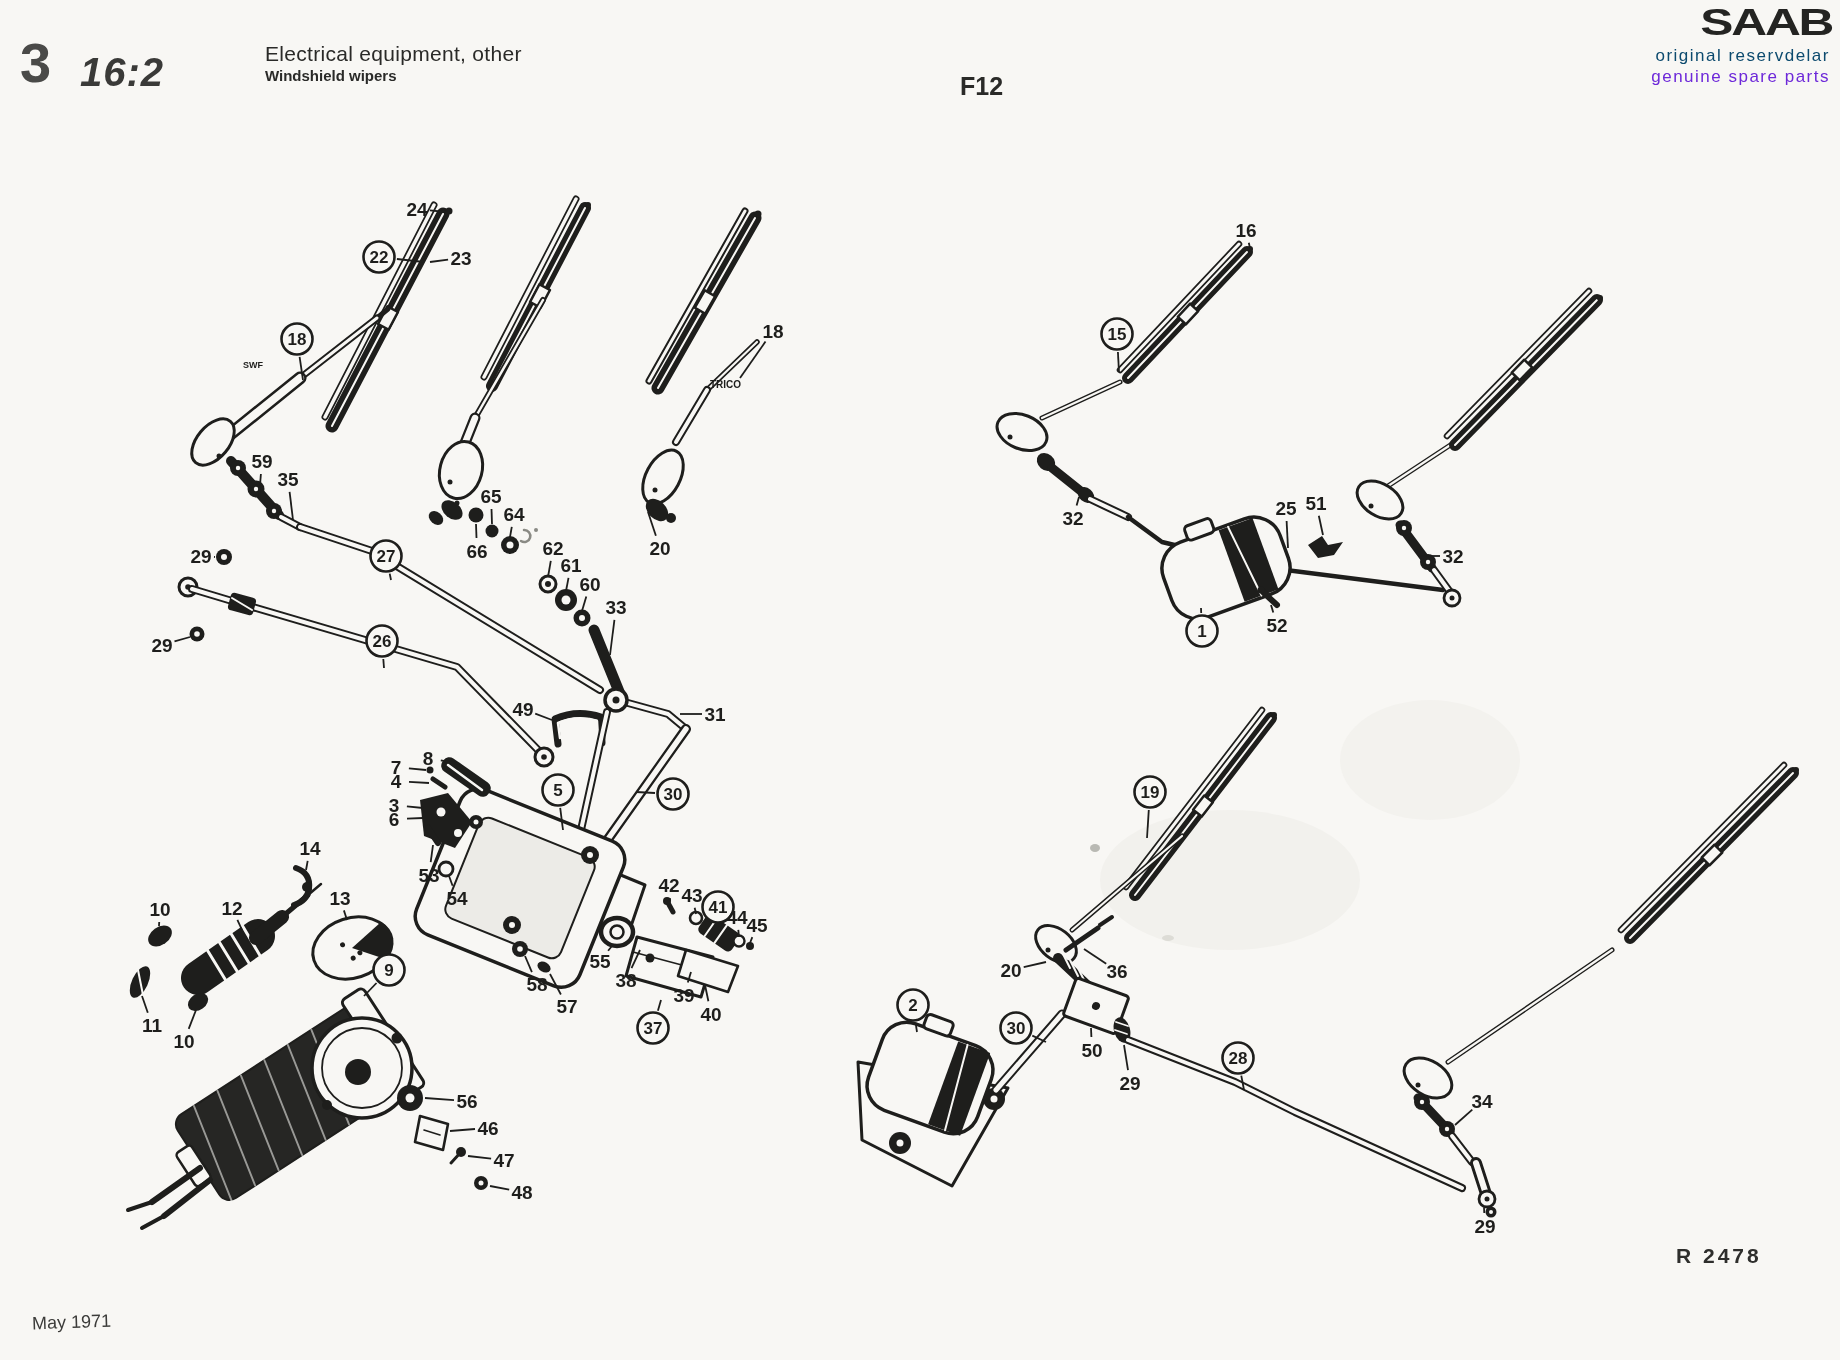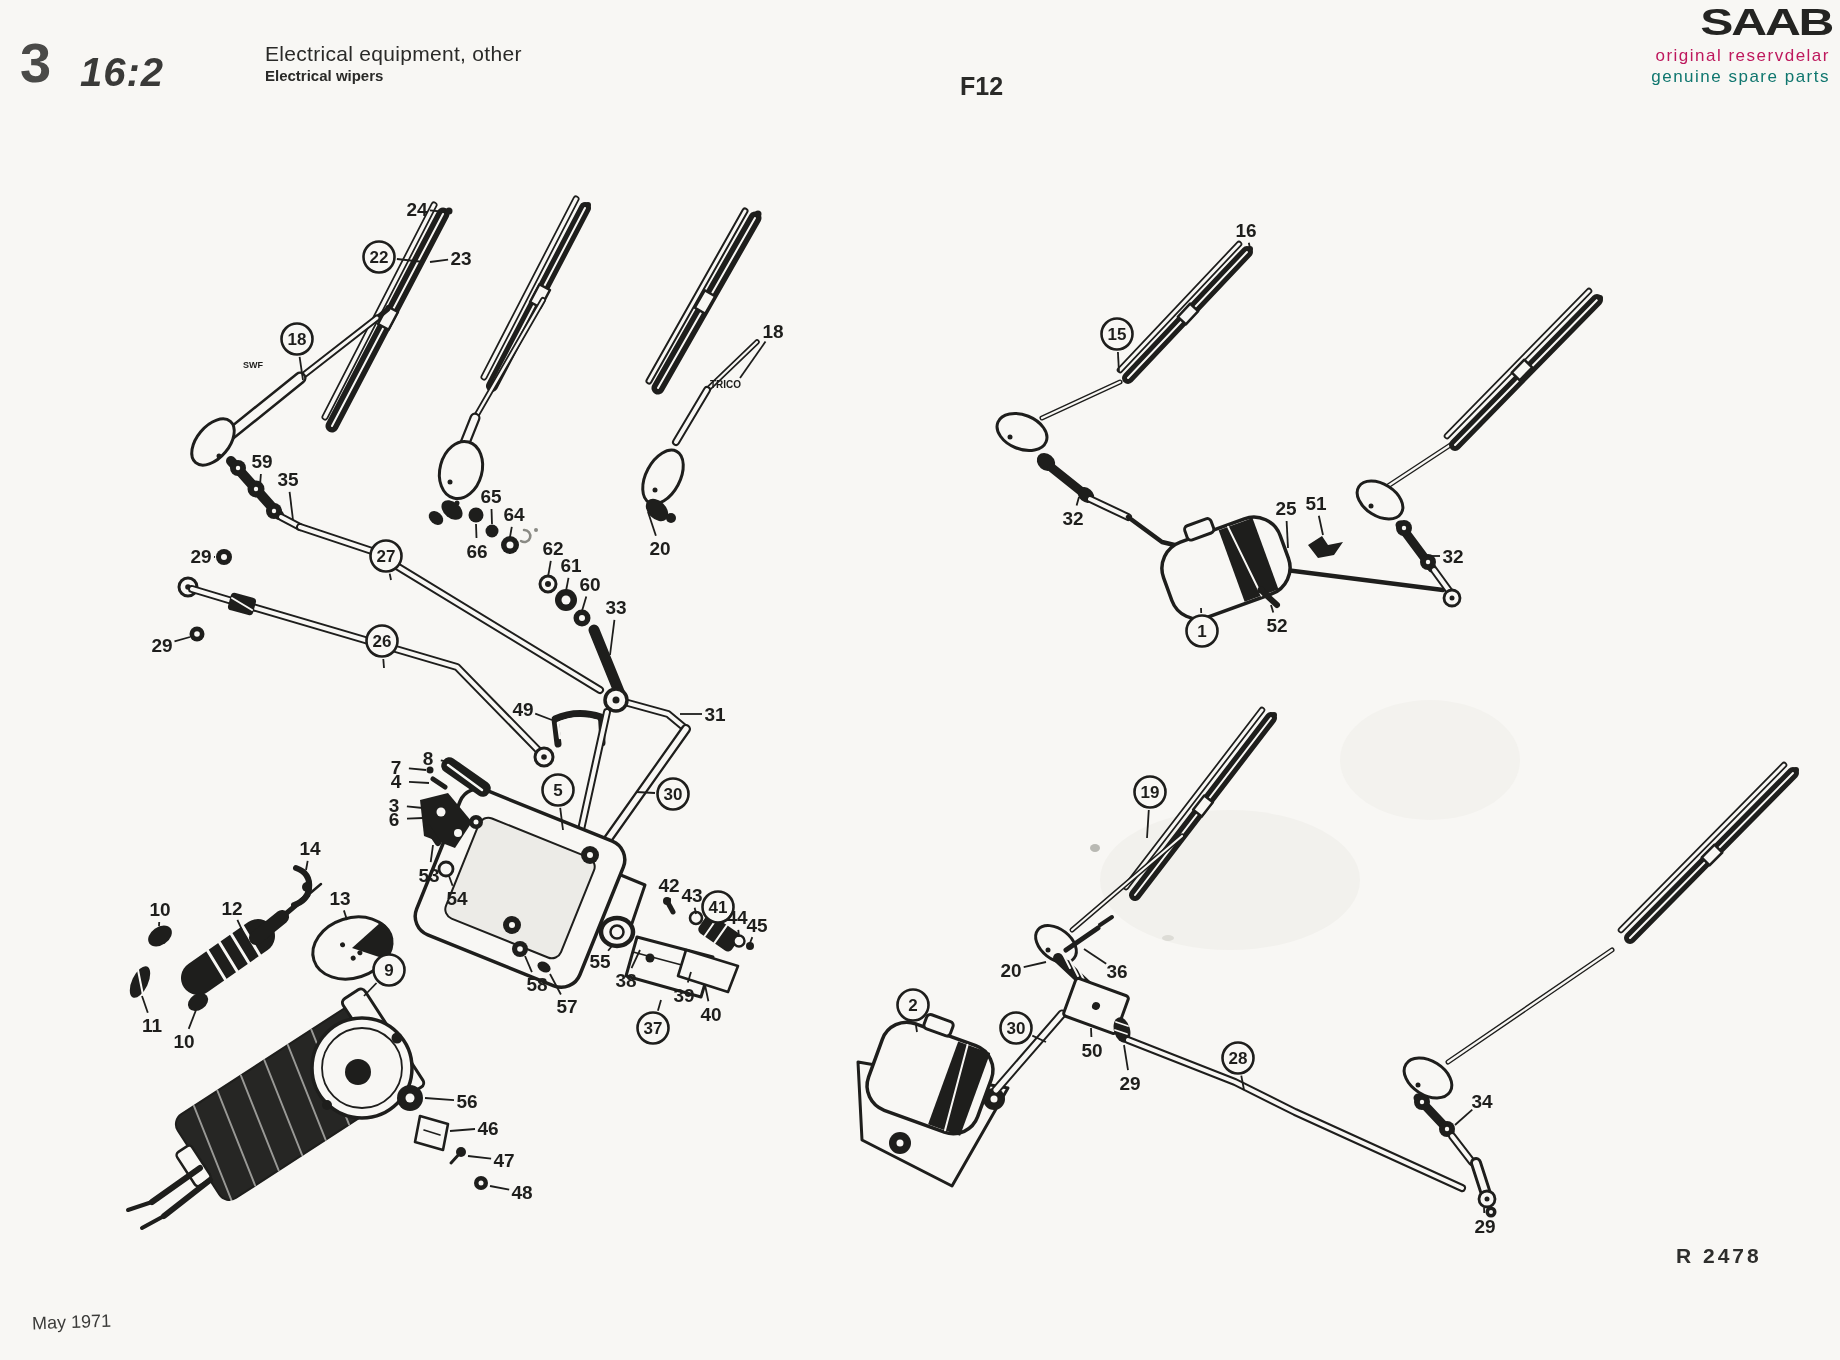--- a/index.html
+++ b/index.html
@@ -5,36 +5,36 @@
   html,body{margin:0;padding:0;background:#d8d8d4;}
   .page{position:relative;width:1840px;height:1360px;background:#f8f7f4;overflow:hidden;
         font-family:"Liberation Sans",sans-serif;color:#2a2a28;}
   .abs{position:absolute;white-space:nowrap;}
   .sec-num{left:20px;top:30px;font-size:56px;font-weight:700;color:#4a4a48;}
   .sec-code{left:80px;top:50px;font-size:40px;font-weight:700;letter-spacing:1px;color:#3a3a38;font-style:italic;}
   .title{left:265px;top:42px;font-size:21px;font-weight:400;letter-spacing:.3px;}
   .subtitle{left:265px;top:67px;font-size:15px;font-weight:700;}
   .figcode{left:960px;top:72px;font-size:25px;font-weight:700;}
   .saab{right:8px;top:0px;font-size:46px;font-weight:700;letter-spacing:-2px;color:#242422;transform:scale(1.08,.82);transform-origin:right top;}
-  .brand1{right:10px;top:46px;font-size:17px;letter-spacing:1.5px;color:#be185d;margin-left:45px;}
-  .brand2{right:10px;top:67px;font-size:17px;letter-spacing:1.5px;color:#0f766e;}
+  .brand1{right:10px;top:46px;font-size:17px;letter-spacing:1.5px;color:#0c4a6e;margin-left:45px;}
+  .brand2{right:10px;top:67px;font-size:17px;letter-spacing:1.5px;color:#6d28d9;}
   .date{left:32px;top:1312px;font-size:18px;color:#3c3c3a;transform:rotate(-2deg);}
   .ref{left:1676px;top:1244px;font-size:21px;font-weight:700;letter-spacing:3px;color:#2e2e2c;}
   svg{position:absolute;left:0;top:0;}
   svg text{font-family:"Liberation Sans",sans-serif;font-weight:700;fill:#1e1e1c;}
 </style>
 </head>
 <body>
 
 <div class="page">
 
   <div class="abs sec-num">3</div>
   <div class="abs sec-code">16:2</div>
   <div class="abs title">Electrical equipment, other</div>
-  <div class="abs subtitle">Electrical wipers</div>
+  <div class="abs subtitle">Windshield wipers</div>
   <div class="abs figcode">F12</div>
   <div class="abs saab">SAAB</div>
   <div class="abs brand1">original reservdelar</div>
   <div class="abs brand2">genuine spare parts</div>
   <div class="abs date">May 1971</div>
   <div class="abs ref">R 2478</div>
 
   <svg width="1840" height="1360" viewBox="0 0 1840 1360">
     <g>
       <ellipse cx="1230" cy="880" rx="130" ry="70" fill="#f2f1ed"></ellipse>

